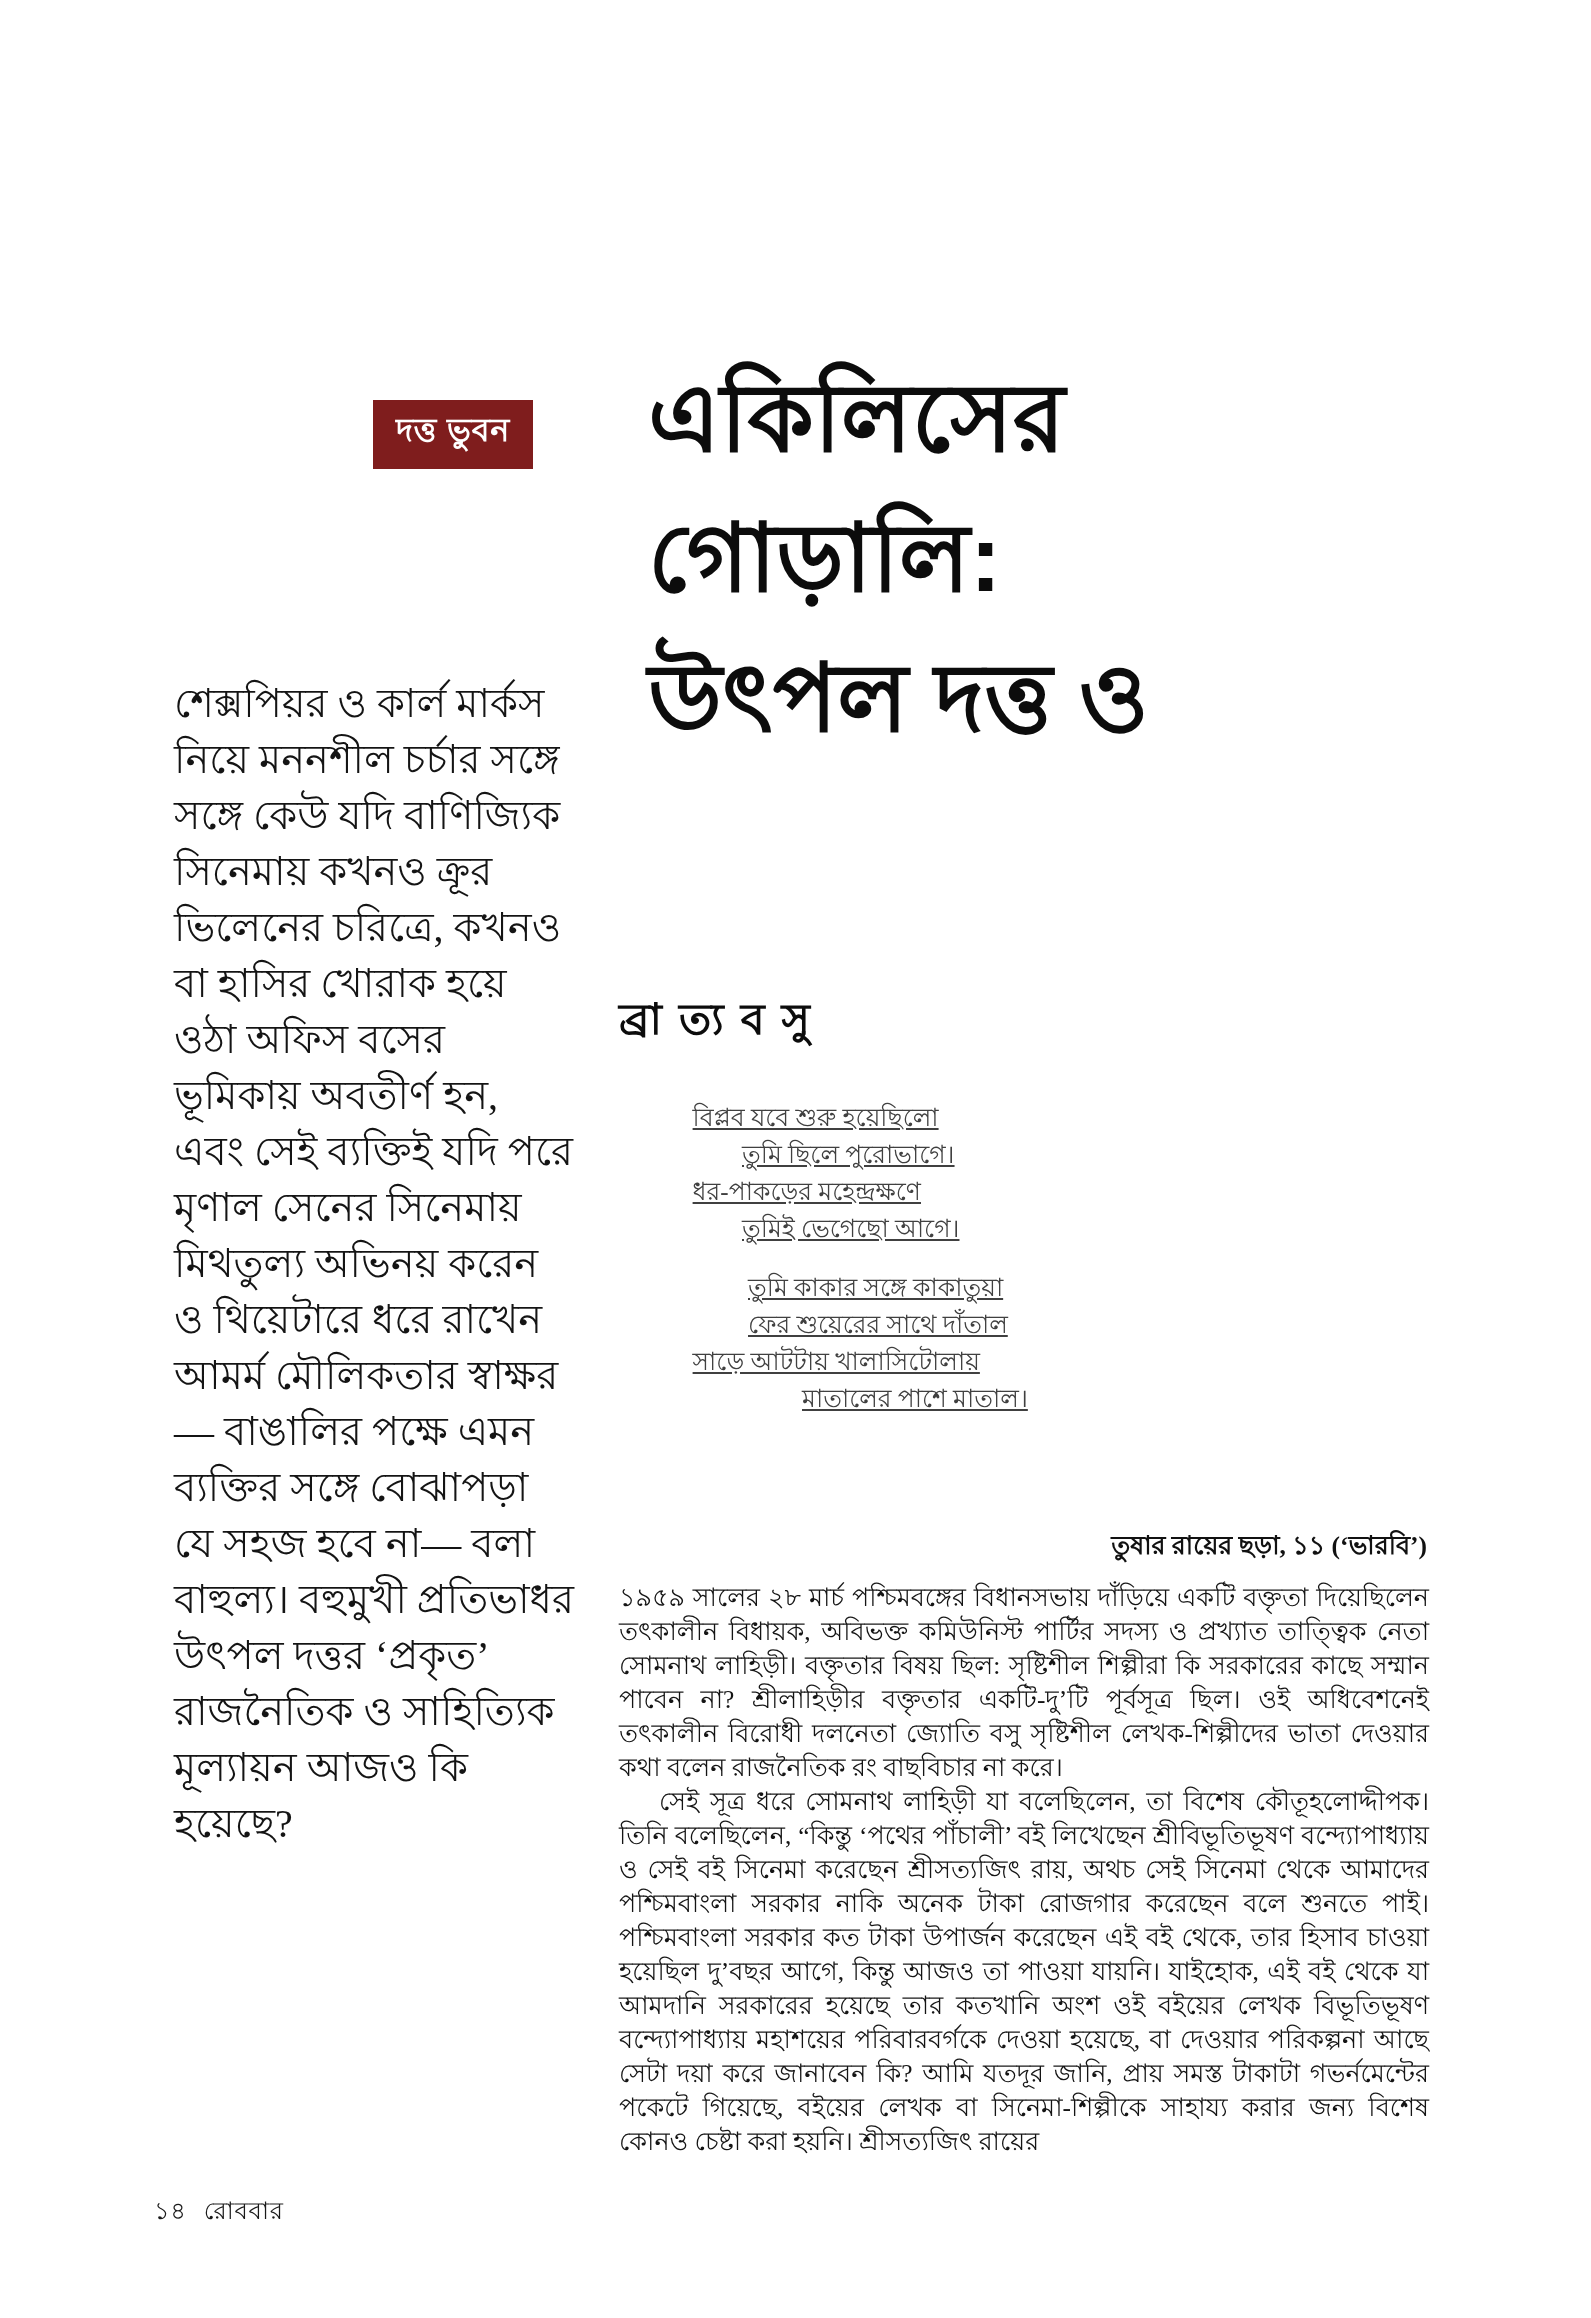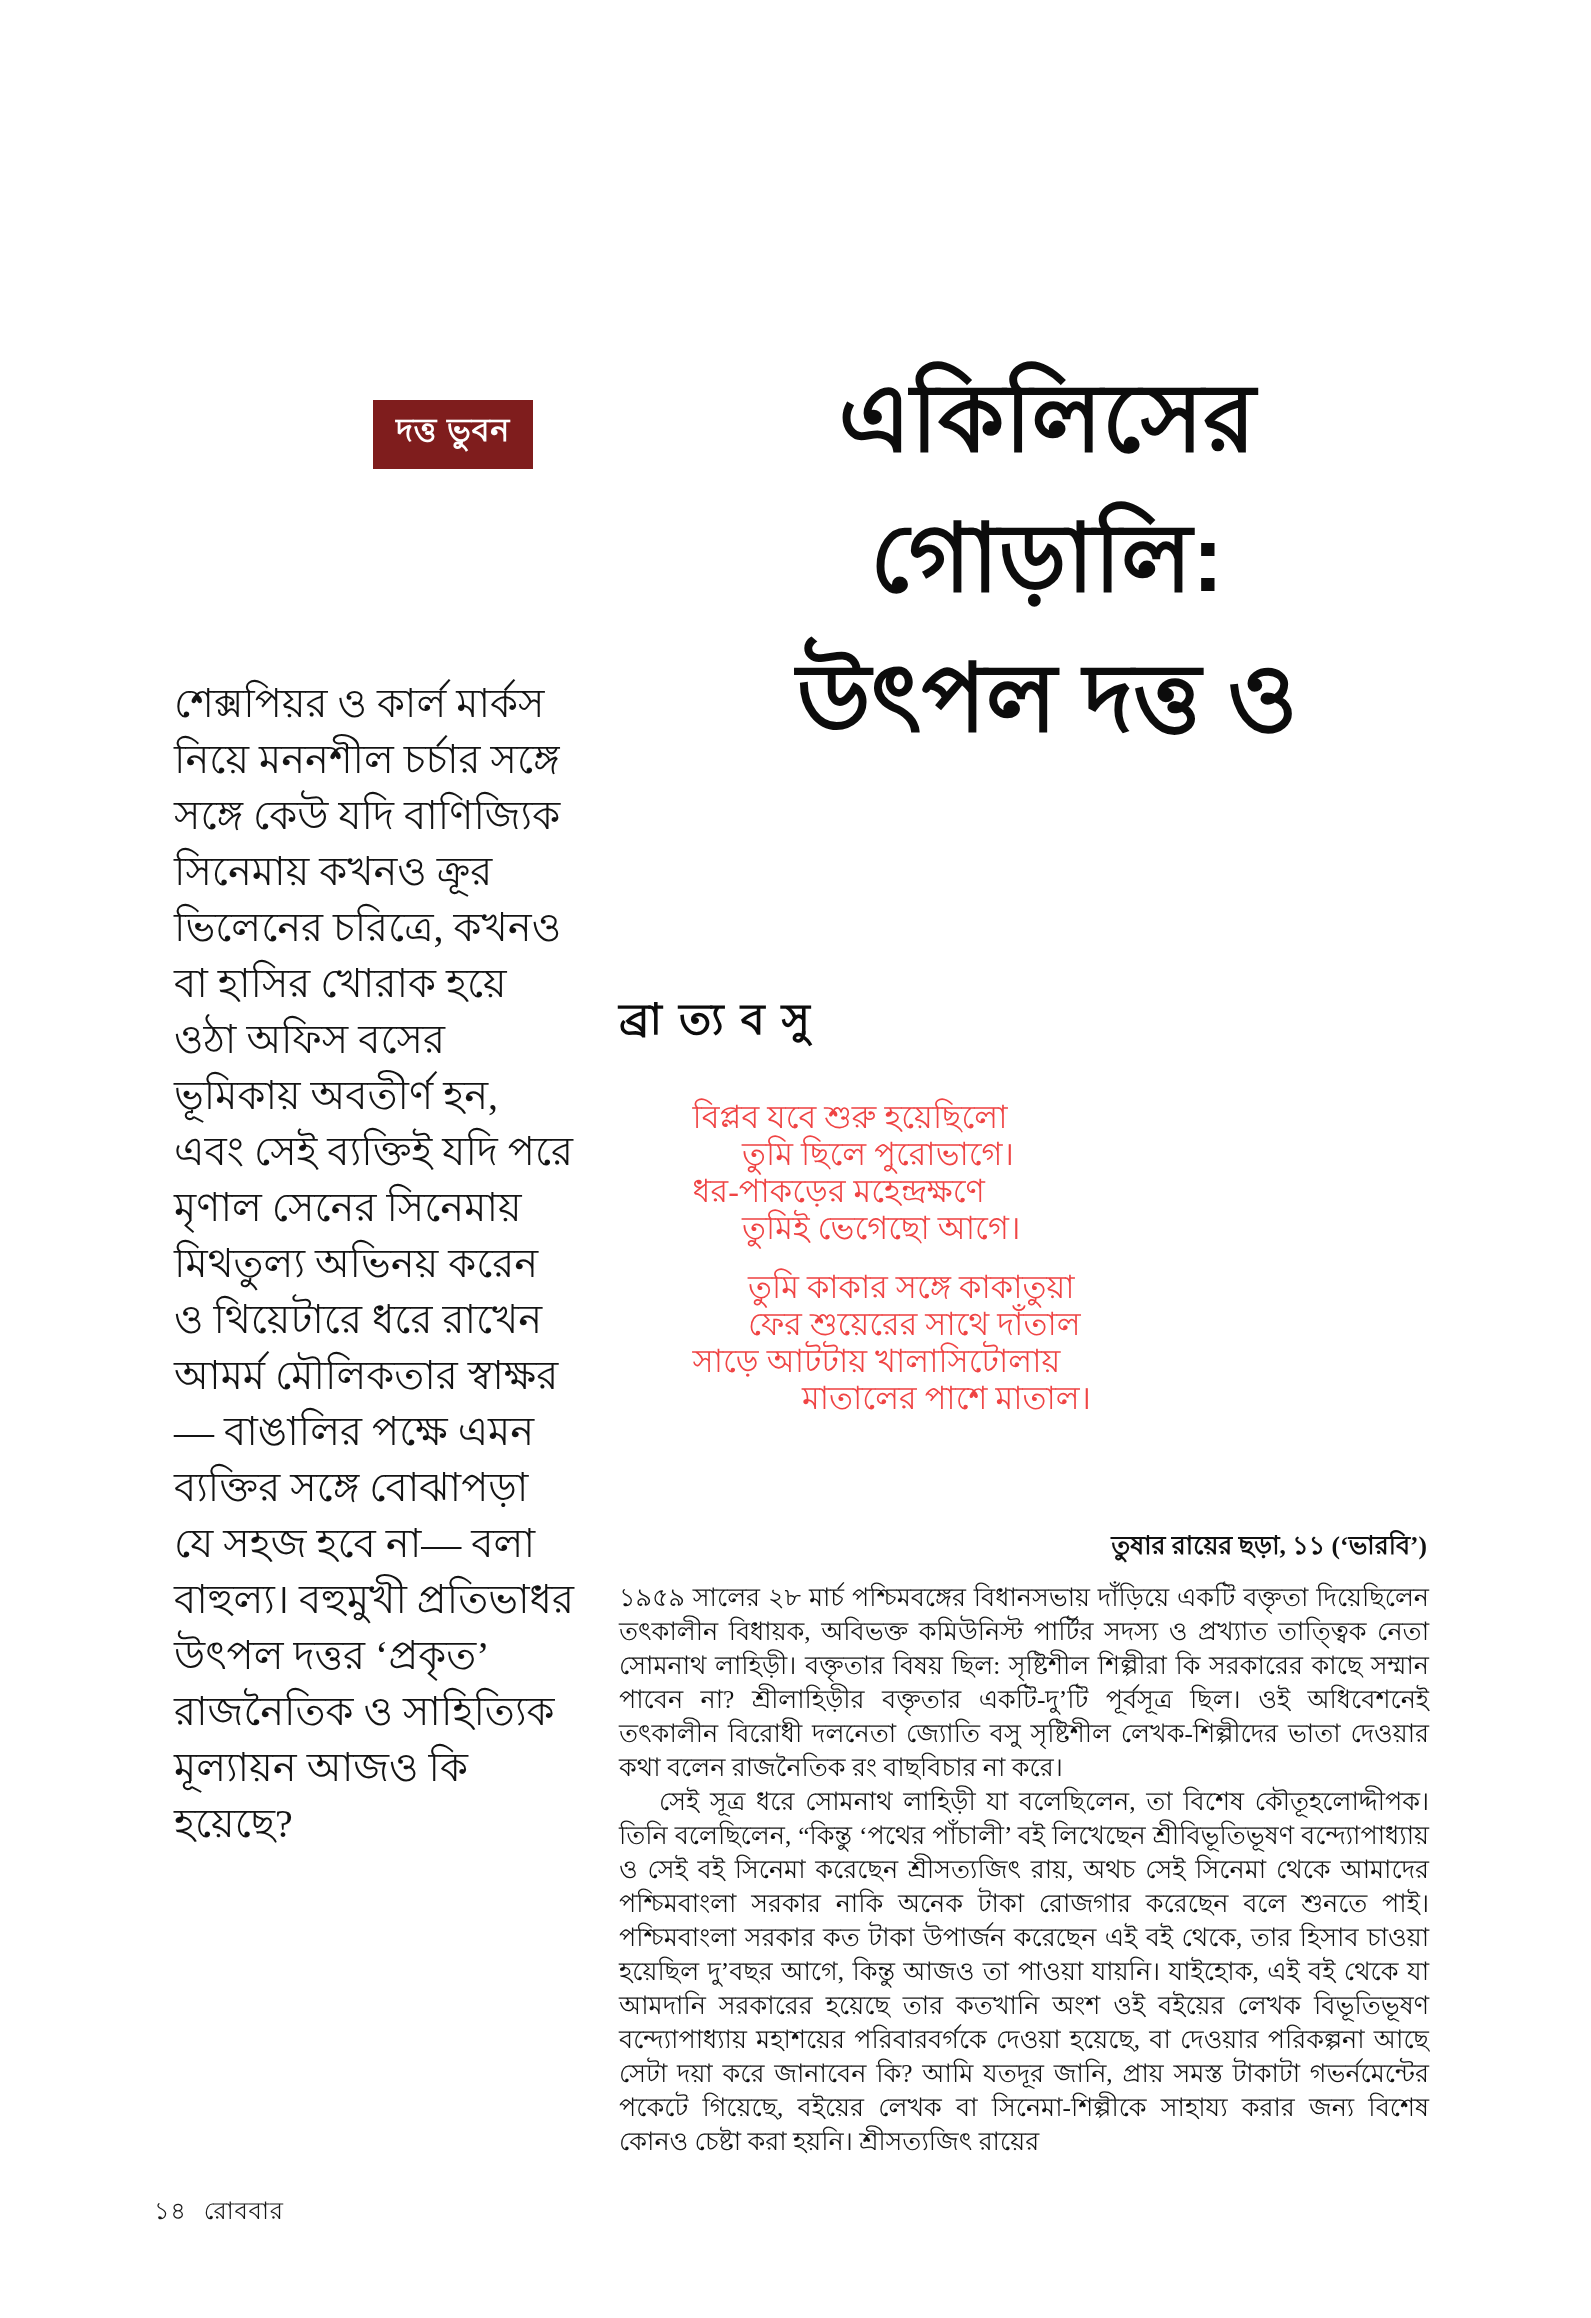--- a/index.html
+++ b/index.html
@@ -21,30 +21,29 @@
     color: #ffffff;
     font-family: "Liberation Sans", sans-serif;
     font-weight: bold;
     font-size: 32px;
     line-height: 1;
     padding: 14px 23px 23px 23px;
     letter-spacing: 0.8px;
   }
   .headline {
     position: absolute;
-    left: 616px;
+    left: 648px;
     top: 348px;
     width: 862px;
     font-family: "Liberation Sans", sans-serif;
     font-weight: 900;
     font-size: 95px;
     line-height: 140px;
     color: #0c0c0c;
     letter-spacing: 0px;
-    text-align: center;
   }
   .byline {
     position: absolute;
     left: 619px;
     top: 987px;
     font-family: Liberation Serif, serif;
     font-weight: bold;
     font-size: 43px;
     color: #0c0c0c;
     letter-spacing: 3.1px;
@@ -57,23 +56,24 @@
     text-align: left;
     font-size: 40px;
     line-height: 56px;
     color: #141414;
     font-weight: 500;
   }
   .poem {
     position: absolute;
     left: 671px;
     top: 1099px;
-    font-size: 32px;
+    font-size: 25px;
     line-height: 37px;
-    color: #ef4444;
+    color: #404040;
+    text-decoration: underline;
   }
   .poem .stanza { margin-bottom: 21.6px; }
   .poem .stanza:last-child { margin-bottom: 0; }
   .poem-line { white-space: nowrap; }
   .ind-0 { margin-left: 0px; }
   .ind-1 { margin-left: 21.6px; }
   .ind-2 { margin-left: 71px; }
   .ind-3 { margin-left: 77px; }
   .ind-4 { margin-left: 131px; }
   .poem-attribution {

